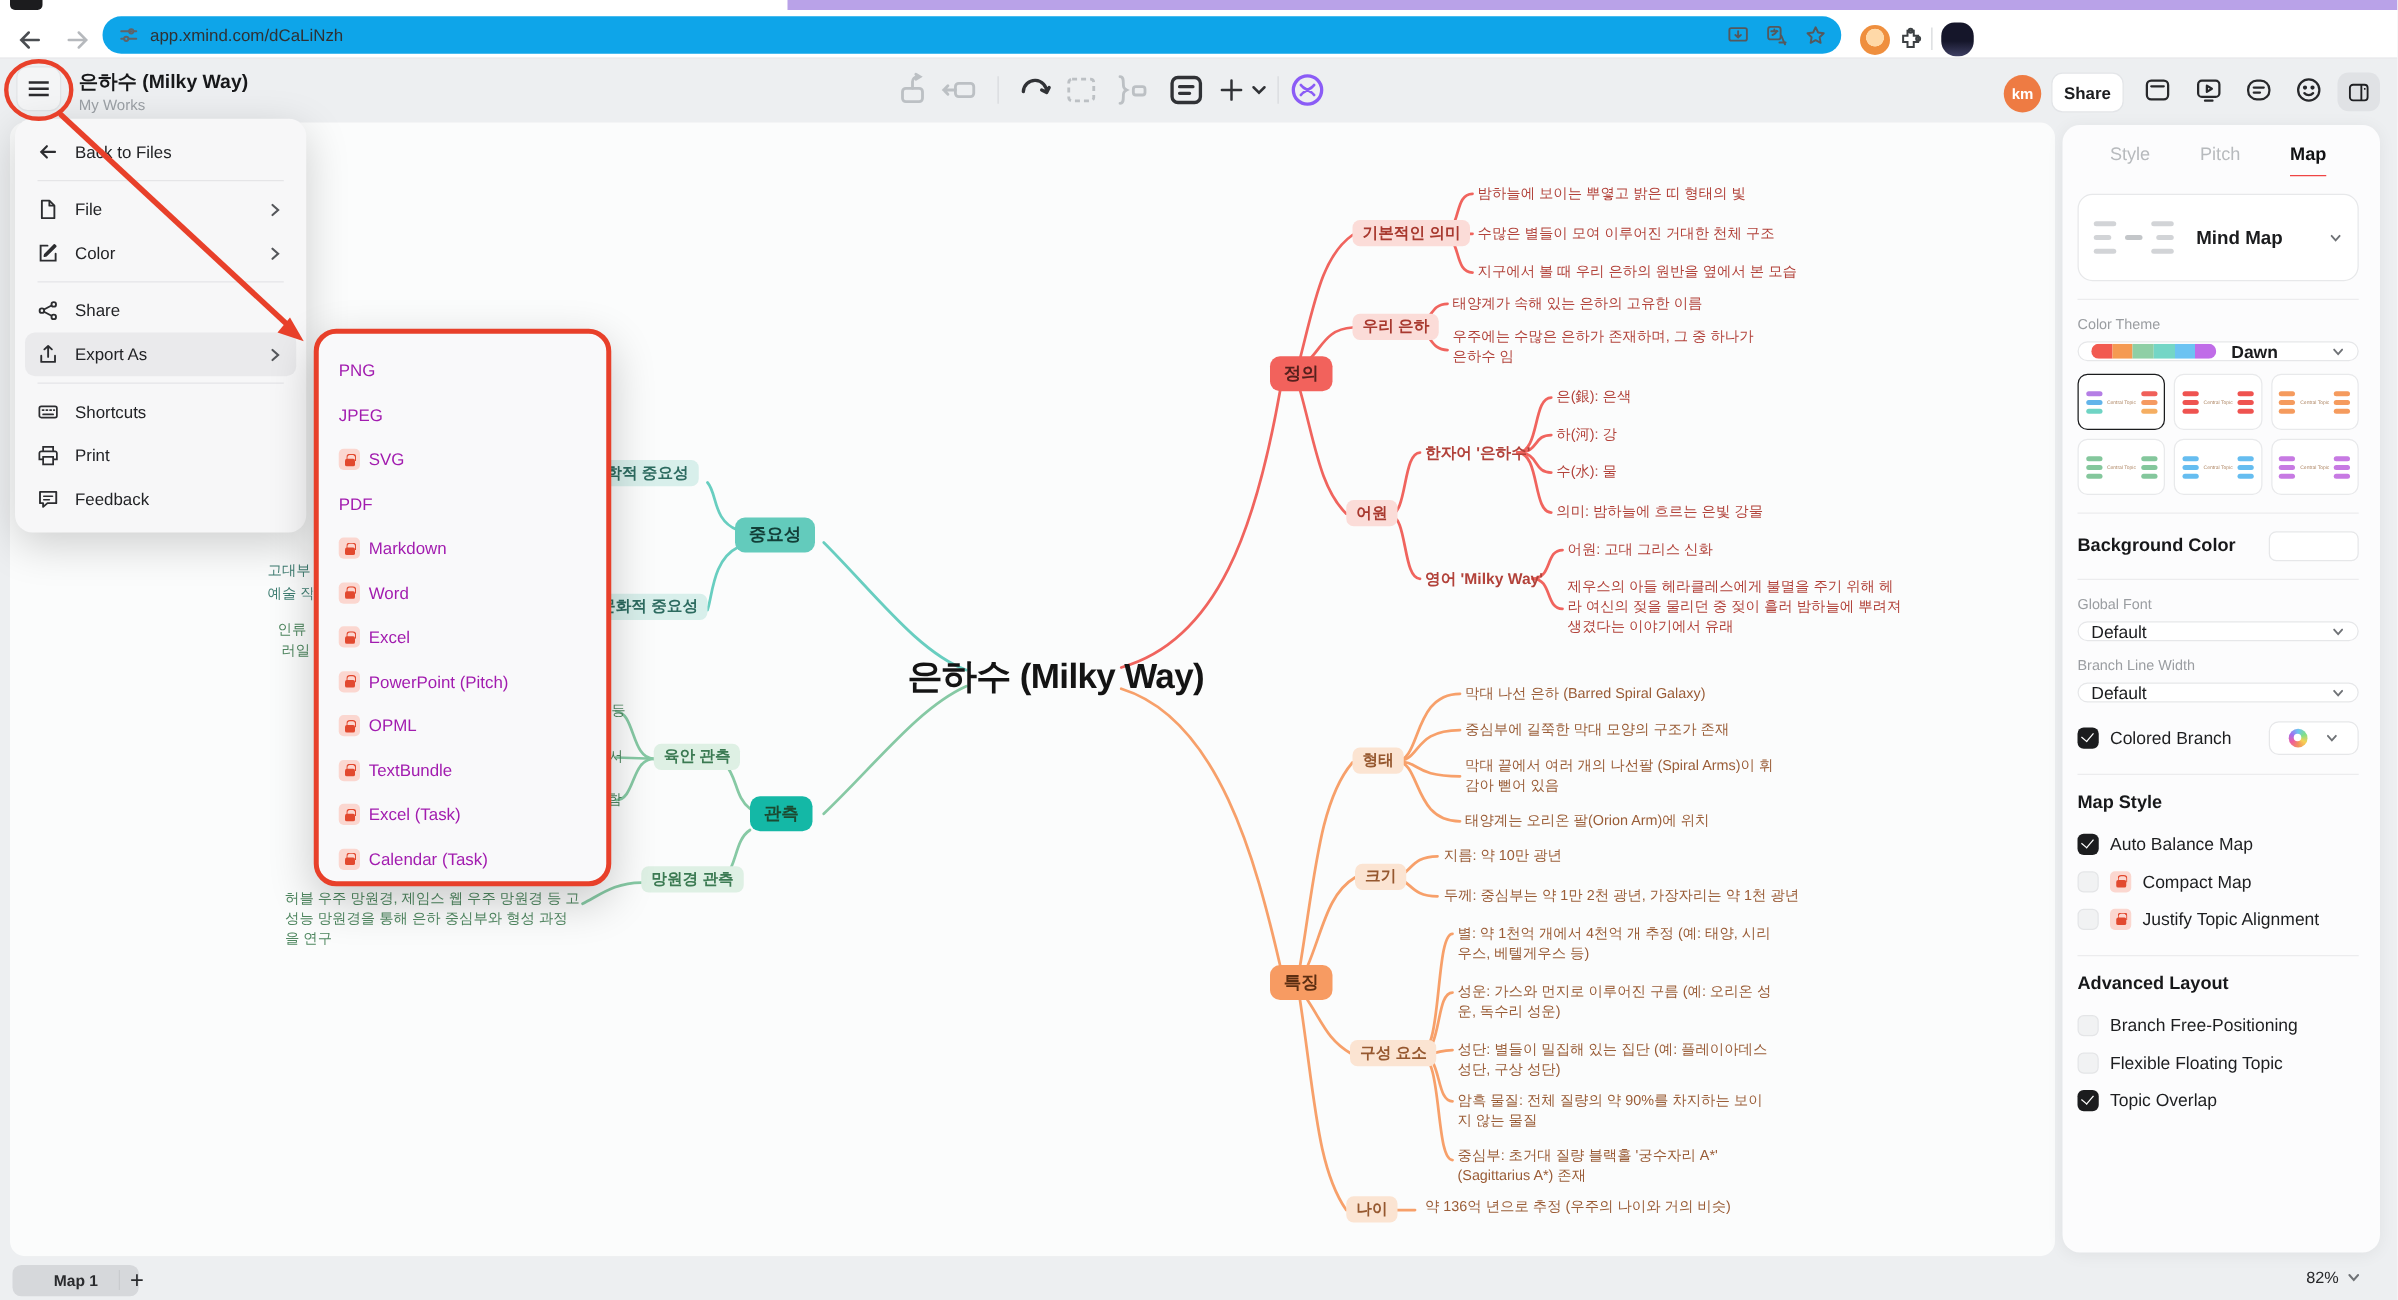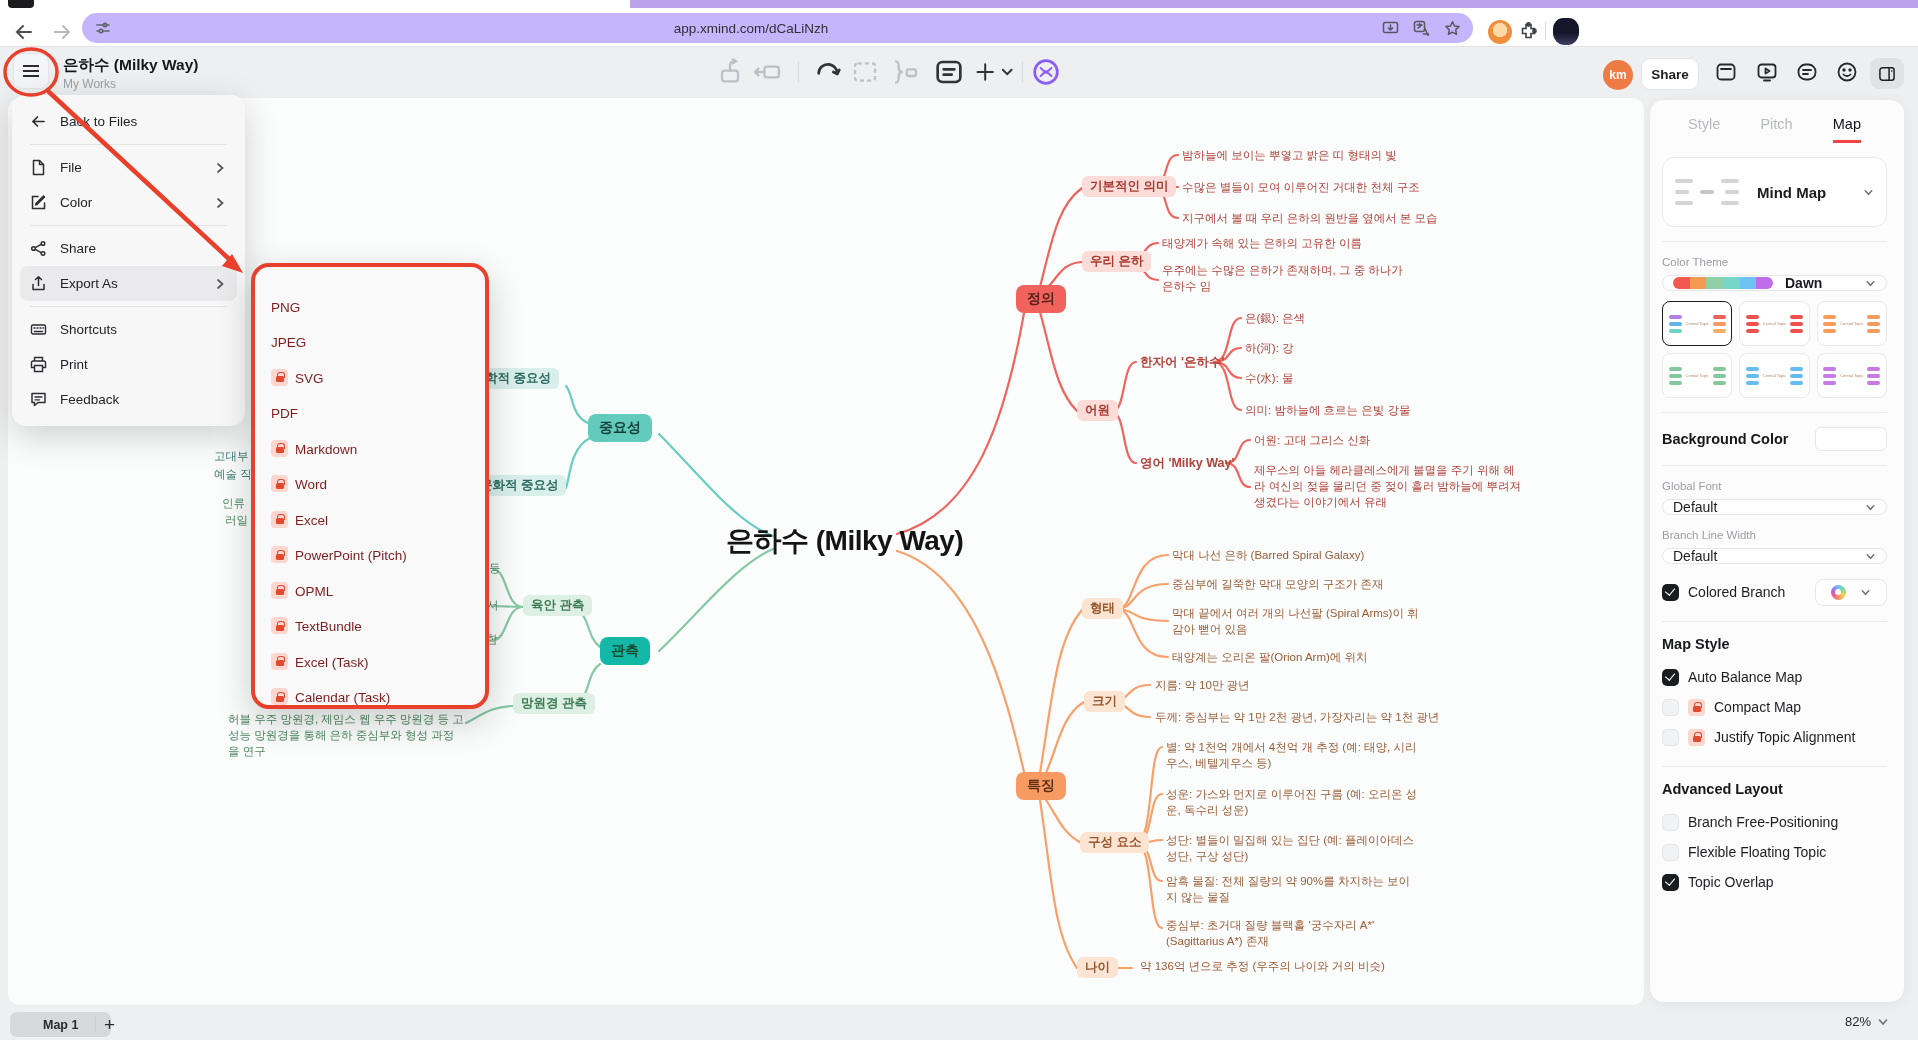--- a/index.html
+++ b/index.html
@@ -6,21 +6,21 @@
   html,body { width:1918px; height:1040px; }
   body { font-family:"Liberation Sans","DejaVu Sans",sans-serif; background:#edeff1; position:relative; overflow:hidden; }
 
   
   .top-strip { position:absolute; left:0; top:0; width:100%; height:8px; background:#fff; }
   .top-strip .theme { position:absolute; left:630px; top:0; right:0; height:8px; background:#b9a2e8; }
   .top-strip .darktab { position:absolute; left:8px; top:0; width:26px; height:8px; background:#1c1c1e; border-radius:0 0 4px 4px; }
   .browser-bar { position:absolute; left:0; top:8px; width:100%; height:39px; background:#ffffff; border-bottom:1px solid #e2e3e5; }
   .nav-ic { position:absolute; top:14px; width:20px; height:20px; color:#4a4d51; }
   .nav-ic.dis { color:#b6b9bd; }
-  .url-pill { position:absolute; left:82px; top:5px; width:1391px; height:30px; background:#c4b5fd; border-radius:15px; display:flex; align-items:center;text-align:center; }
+  .url-pill { position:absolute; left:82px; top:5px; width:1391px; height:30px; background:#0ea5e9; border-radius:15px; display:flex; align-items:center; }
   .url-badge { width:16px; height:16px; margin-left:13px; color:#5f6368; }
   .url-text { font-size:13.5px; color:#2f3134; margin-left:9px; flex:1; }
   .pill-ic { width:17px; height:17px; margin-right:14px; color:#55585c; }
   .ext-orange { position:absolute; left:1488px; top:12px; width:24px; height:24px; border-radius:50%; background:radial-gradient(circle at 50% 42%,#ffd9a8 0 38%,#ef8f3e 40%); }
   .ext-puzzle { position:absolute; left:1518px; top:13px; width:21px; height:21px; color:#3c4043; }
   .chrome-sep { position:absolute; left:1545px; top:14px; width:1px; height:18px; background:#d5d7da; }
   .penguin { position:absolute; left:1553px; top:10px; width:26px; height:27px; border-radius:40% 40% 45% 45%; background:linear-gradient(180deg,#15162a 55%,#3e3f63 100%); }
   .update-btn { position:absolute; left:1585px; top:5px; width:325px; height:31px; background:#ddcdf8; border-radius:16px; display:flex; align-items:center; padding:0 10px 0 16px; }
   .update-btn span.lbl { font-size:13px; color:#25262a; flex:1; }
   .kebab { font-size:15px; color:#4a4458; letter-spacing:0; }
@@ -63,33 +63,33 @@
   
   .main-menu { position:absolute; left:12px; top:95px; width:233px; background:#f7f7f8; border-radius:14px; box-shadow:0 10px 34px rgba(0,0,0,.18); padding:9px 8px; z-index:10; }
   .mi { height:35px; display:flex; align-items:center; padding:0 10px; border-radius:8px; font-size:13.5px; color:#222326; }
   .mi.active { background:#eaeaec; }
   .mi-ic { width:17px; height:17px; margin-right:13px; color:#2c2d30; flex:none; }
   .mi-lb { flex:1; }
   .mi-ch { width:14px; height:14px; color:#55575b; }
   .menu-div { height:1px; background:#e5e5e7; margin:5px 10px; }
 
   .export-menu { position:absolute; left:251px; top:263px; width:238px; height:446px; background:#f9f9fa; border:4px solid #e8402a; border-radius:18px; box-shadow:0 12px 36px rgba(0,0,0,.20); padding:12px 8px; z-index:11; }
-  .ei { height:35.5px; display:flex; align-items:flex-end; padding:0 8px; font-size:13.5px; color:#7f1d1d; border-radius:8px; }
+  .ei { height:35.5px; display:flex; align-items:center; padding:0 8px; font-size:13.5px; color:#a21caf; border-radius:8px; }
   .lock-badge { width:17px; height:17px; background:#fbd7d0; border-radius:4px; margin-right:7px; flex:none; display:flex; align-items:center; justify-content:center; }
   .lock-glyph { position:relative; width:8px; height:6px; background:#e2492f; border-radius:1.5px; margin-top:4px; }
   .lock-glyph::before { content:""; position:absolute; left:1px; top:-4px; width:6px; height:5px; border:1.5px solid #e2492f; border-bottom:none; border-radius:3px 3px 0 0; }
 
   
   .annot { position:absolute; left:0; top:0; width:1918px; height:1040px; z-index:20; pointer-events:none; }
 
   
   .right-panel { position:absolute; left:1650px; top:100px; width:254px; height:902px; background:#fcfcfd; border-radius:14px; box-shadow:0 2px 14px rgba(0,0,0,.06); padding:14px 17px 0 12px; z-index:5; }
   .tabs { display:flex; justify-content:space-around; margin:2px 6px 14px; }
   .tab { font-size:14.5px; color:#b7babd; padding-bottom:8px; }
-  .tab.active { color:#111214; font-weight:400; border-bottom:3px solid #ef4444; }
+  .tab.active { color:#111214; font-weight:700; border-bottom:1px solid #ef4444; }
   .structure-card { height:70px; border:1px solid #e7e8ea; border-radius:12px; background:#fff; display:flex; align-items:center; padding:0 12px; }
   .mm-glyph { width:64px; height:26px; position:relative; flex:none; margin-right:18px; }
   .mm-glyph i { position:absolute; height:4px; border-radius:2px; background:#d2d4d7; }
   .mm-glyph .ctr { background:#c3c6c9; left:25px; top:11px; width:14px; }
   .sel-text { flex:1; font-size:15px; font-weight:600; color:#1b1c1e; }
   .chev { width:11px; height:11px; color:#6f7276; flex:none; }
   .pdiv { height:1px; background:#ececee; margin:14px 0; }
   .plabel { font-size:11.5px; color:#9a9da1; margin-bottom:7px; }
   .select { height:16px; border:1px solid #e6e7e9; border-radius:9px; background:#fff; display:flex; align-items:center; padding:0 10px;justify-content:space-between; }
   .grad-pill { width:100px; height:12px; border-radius:6px; overflow:hidden; display:flex; margin-right:12px; }

